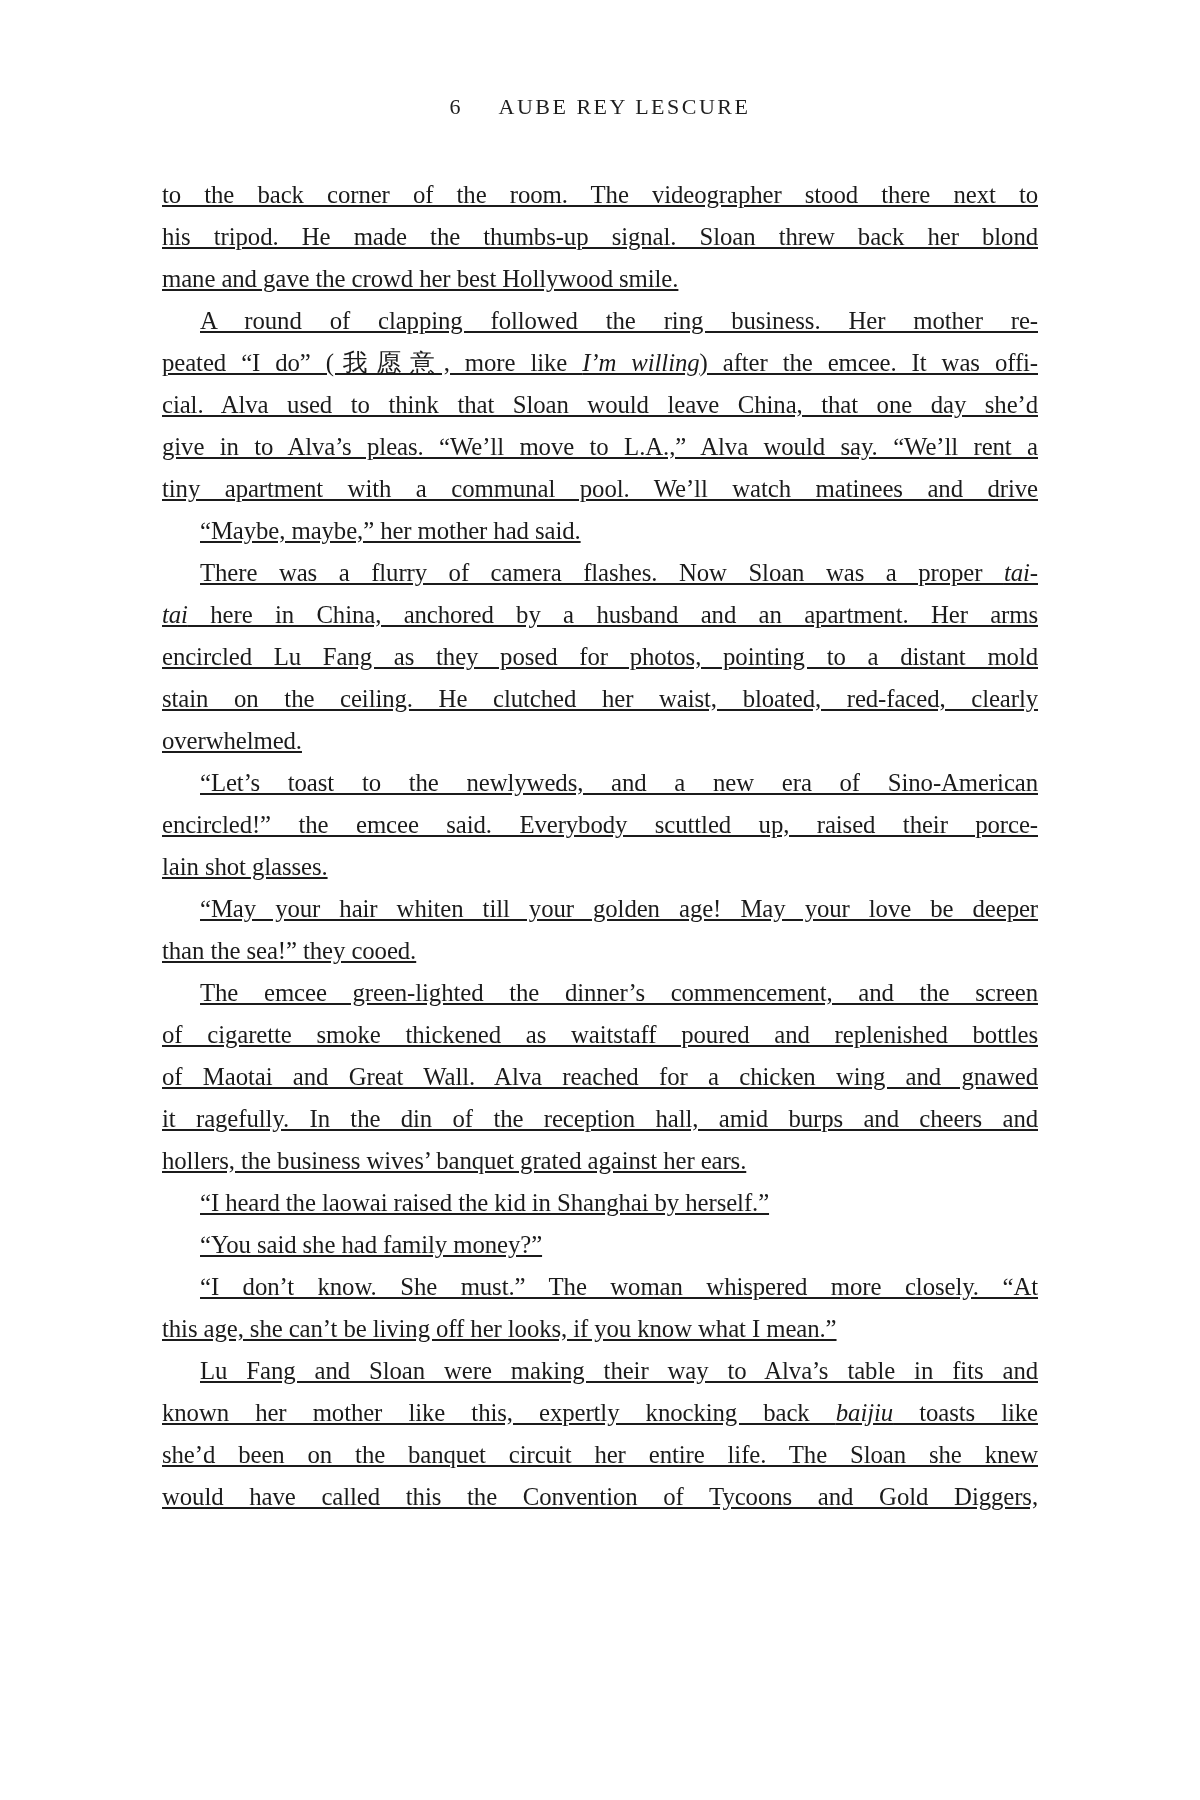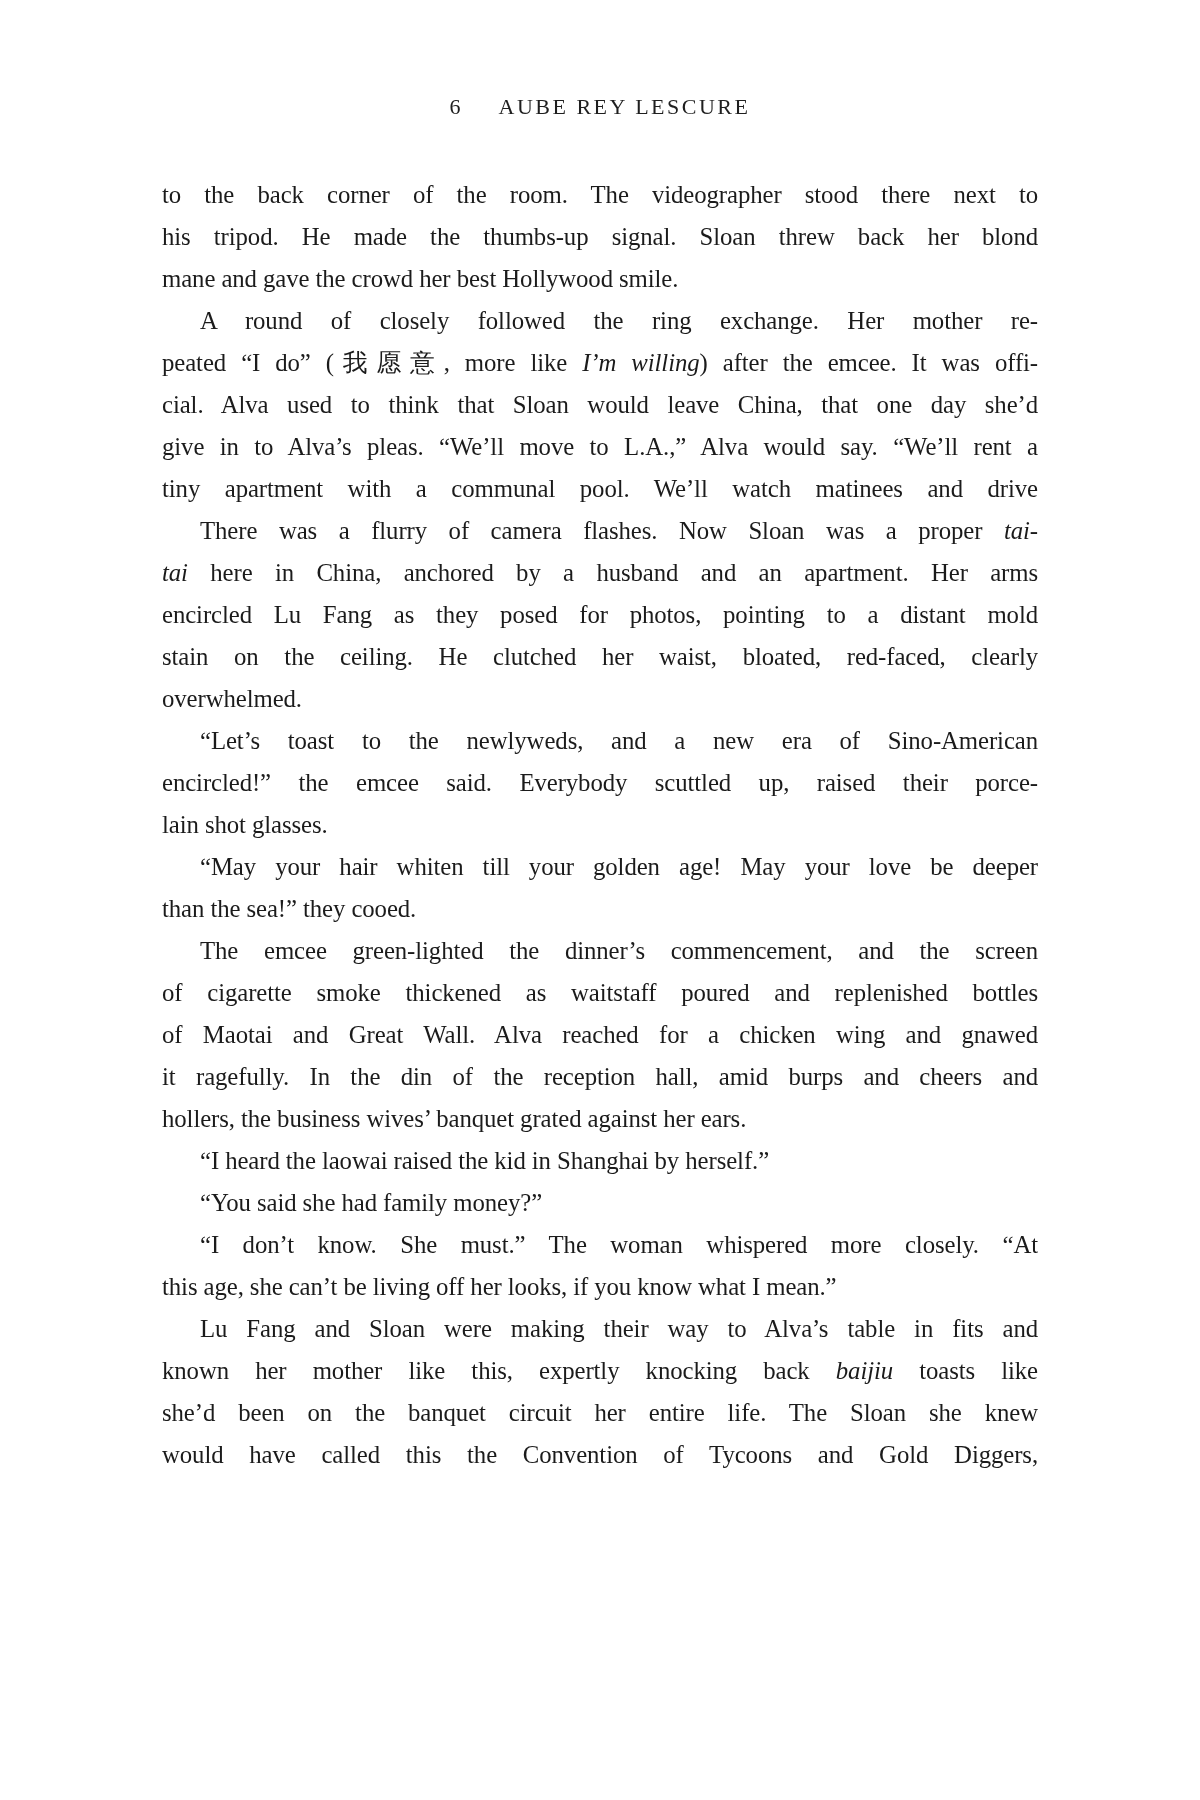--- a/index.html
+++ b/index.html
@@ -40,45 +40,49 @@
     font-size: 24.8px;
     line-height: 42px;
     letter-spacing: -0.1px;
   }
   .paragraph { margin: 0; }
   .line {
     text-align: justify;
     text-align-last: justify;
     height: 42px;
     overflow: hidden;
+    text-decoration: underline;
   }
   .line.para-end { text-align-last: left; }
   .line.first { text-indent: 38px; }
   .em { font-style: italic; }
 </style>
 </head>
 <body>
 
 <div class="page">
   <div class="running-header">
     <span class="folio">6</span>
     <span class="head-title">AUBE REY LESCURE</span>
   </div>
   <div class="body-text">
       <div class="paragraph">
         <div class="line"><span class="rm">to the back corner of the room. The videographer stood there next to</span></div>
         <div class="line"><span class="rm">his tripod. He made the thumbs-up signal. Sloan threw back her blond</span></div>
         <div class="line para-end"><span class="rm">mane and gave the crowd her best Hollywood smile.</span></div>
       </div>
       <div class="paragraph">
-        <div class="line first"><span class="rm">A round of closely followed the ring exchange. Her mother re-</span></div>
+        <div class="line first"><span class="rm">A round of clapping followed the ring business. Her mother re-</span></div>
         <div class="line"><span class="rm">peated “I do” (我愿意, more like </span><span class="em">I’m willing</span><span class="rm">) after the emcee. It was offi-</span></div>
         <div class="line"><span class="rm">cial. Alva used to think that Sloan would leave China, that one day she’d</span></div>
         <div class="line"><span class="rm">give in to Alva’s pleas. “We’ll move to L.A.,” Alva would say. “We’ll rent a</span></div>
         <div class="line"><span class="rm">tiny apartment with a communal pool. We’ll watch matinees and drive</span></div>
+      </div>
+      <div class="paragraph">
+        <div class="line first para-end"><span class="rm">“Maybe, maybe,” her mother had said.</span></div>
       </div>
       <div class="paragraph">
         <div class="line first"><span class="rm">There was a flurry of camera flashes. Now Sloan was a proper </span><span class="em">tai-</span></div>
         <div class="line"><span class="em">tai</span><span class="rm"> here in China, anchored by a husband and an apartment. Her arms</span></div>
         <div class="line"><span class="rm">encircled Lu Fang as they posed for photos, pointing to a distant mold</span></div>
         <div class="line"><span class="rm">stain on the ceiling. He clutched her waist, bloated, red-faced, clearly</span></div>
         <div class="line para-end"><span class="rm">overwhelmed.</span></div>
       </div>
       <div class="paragraph">
         <div class="line first"><span class="rm">“Let’s toast to the newlyweds, and a new era of Sino-American</span></div>

